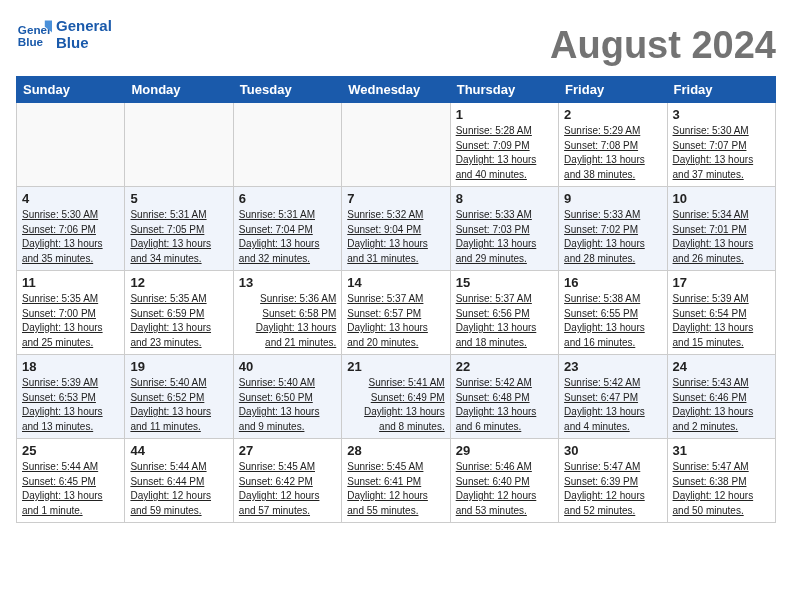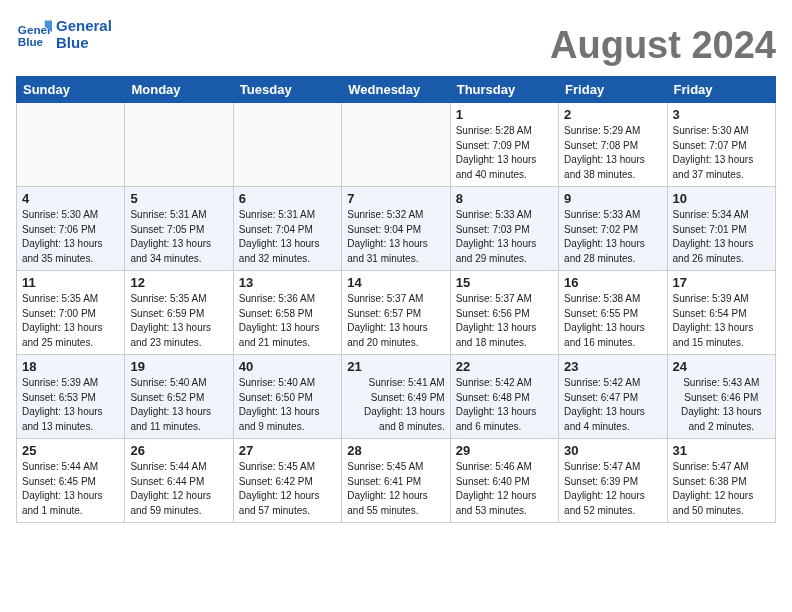--- a/index.html
+++ b/index.html
@@ -74,20 +74,21 @@
     .day-num {
       font-size: 13px;
       font-weight: bold;
       margin-bottom: 2px;
       color: #222;
     }
     .day-info {
       font-size: 10px;
       line-height: 1.45;
       color: #222;
+      text-decoration: underline;
     }
   </style>
 </head>
 <body>
 
 <div class="header">
   <div class="logo">
     <svg class="logo-icon" viewBox="0 0 40 40">
       <text x="2" y="20" font-size="13" font-weight="bold" fill="#1a5aab">General</text>
       <text x="2" y="33" font-size="13" font-weight="bold" fill="#1a5aab">Blue</text>
@@ -204,21 +205,21 @@
         </td>
         <td>
           <div class="day-num">12</div>
           <div class="day-info" style="white-space: pre-line;">Sunrise: 5:35 AM
 Sunset: 6:59 PM
 Daylight: 13 hours
 and 23 minutes.</div>
         </td>
         <td>
           <div class="day-num">13</div>
-          <div class="day-info" style="white-space: pre-line;">Sunrise: 5:36 AM
+          <div class="day-info" style="white-space: pre-line; text-align: right;">Sunrise: 5:36 AM
 Sunset: 6:58 PM
 Daylight: 13 hours
 and 21 minutes.</div>
         </td>
         <td>
           <div class="day-num">14</div>
           <div class="day-info" style="white-space: pre-line;">Sunrise: 5:37 AM
 Sunset: 6:57 PM
 Daylight: 13 hours
 and 20 minutes.</div>
@@ -283,36 +284,36 @@
         </td>
         <td>
           <div class="day-num">23</div>
           <div class="day-info" style="white-space: pre-line;">Sunrise: 5:42 AM
 Sunset: 6:47 PM
 Daylight: 13 hours
 and 4 minutes.</div>
         </td>
         <td>
           <div class="day-num">24</div>
-          <div class="day-info" style="white-space: pre-line; text-align: center;">Sunrise: 5:43 AM
+          <div class="day-info" style="white-space: pre-line;">Sunrise: 5:43 AM
 Sunset: 6:46 PM
 Daylight: 13 hours
 and 2 minutes.</div>
         </td>
       </tr>
       <tr>
         <td>
           <div class="day-num">25</div>
           <div class="day-info" style="white-space: pre-line;">Sunrise: 5:44 AM
 Sunset: 6:45 PM
 Daylight: 13 hours
 and 1 minute.</div>
         </td>
         <td>
-          <div class="day-num">26</div>
+          <div class="day-num">44</div>
           <div class="day-info" style="white-space: pre-line;">Sunrise: 5:44 AM
 Sunset: 6:44 PM
 Daylight: 12 hours
 and 59 minutes.</div>
         </td>
         <td>
           <div class="day-num">27</div>
           <div class="day-info" style="white-space: pre-line;">Sunrise: 5:45 AM
 Sunset: 6:42 PM
 Daylight: 12 hours

